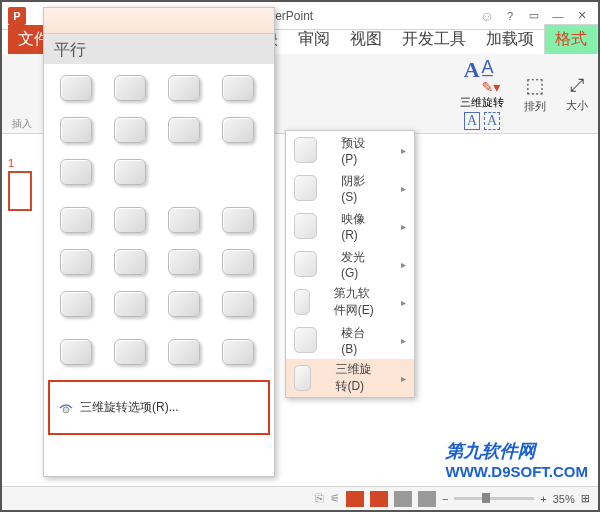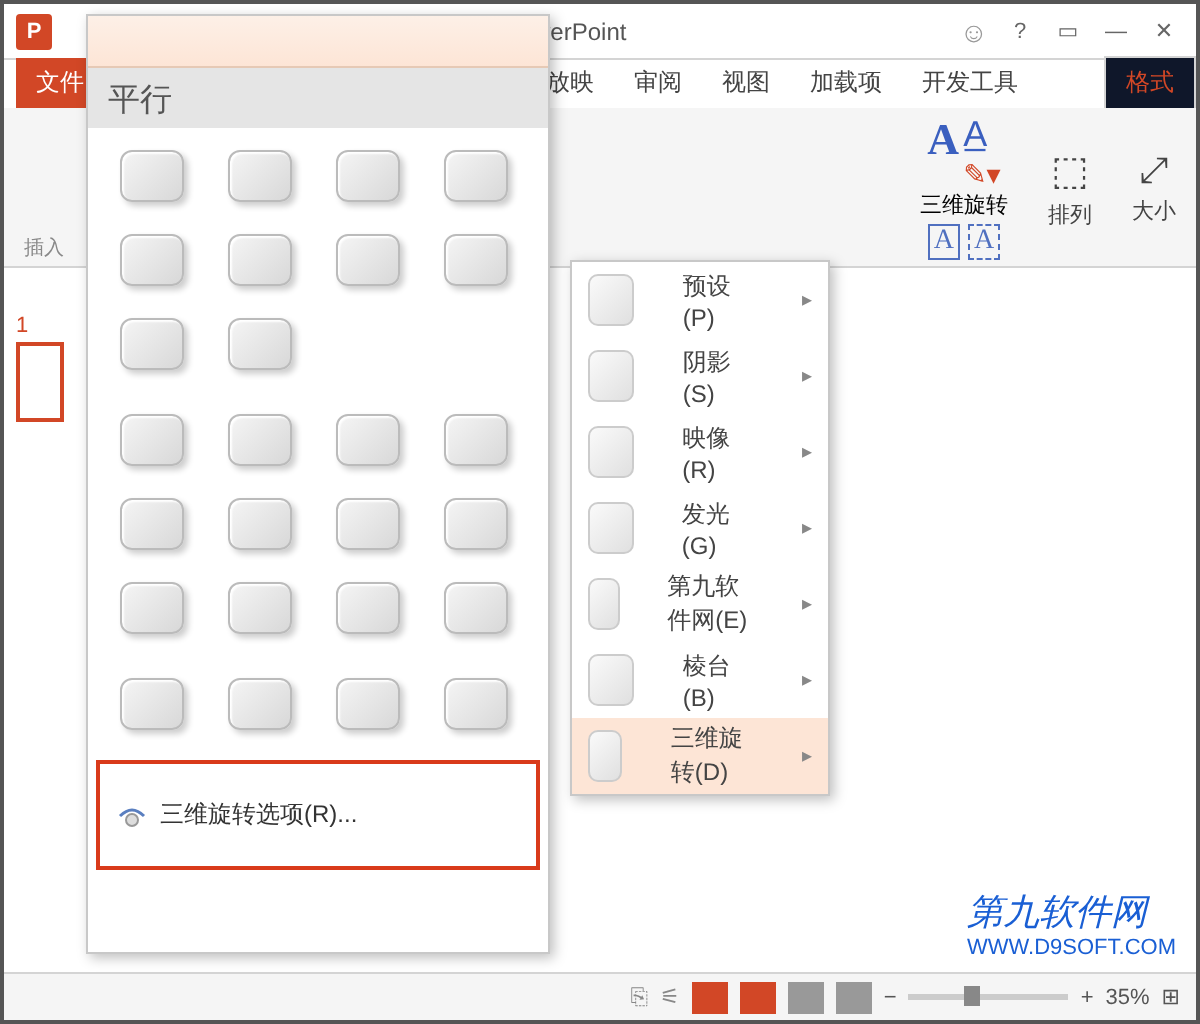--- a/index.html
+++ b/index.html
@@ -6,23 +6,23 @@
 body { width: 600px; height: 512px; background: #fff; position: relative; overflow: hidden; border: 2px solid #555; }
 
 .titlebar { height: 28px; background: #fff; display: flex; align-items: center; padding: 0 6px; border-bottom: 1px solid #d4d4d4; }
 .titlebar .p-icon { width: 18px; height: 18px; background: #d24726; color: #fff; font-weight: bold; font-size: 11px; display: flex; align-items: center; justify-content: center; border-radius: 2px; }
 .titlebar .title-text { margin-left: auto; margin-right: auto; font-size: 12px; color: #555; }
 .titlebar .win-btns { display: flex; gap: 4px; align-items: center; }
 .titlebar .win-btns span { width: 20px; height: 18px; display: flex; align-items: center; justify-content: center; font-size: 11px; color: #666; border: 1px solid transparent; }
 .titlebar .smiley { font-size: 14px; margin-right: 6px; color: #999; }
 
 .tabstrip { height: 24px; display: flex; align-items: flex-end; padding-left: 6px; background: #fff; }
-.tab { font-size: 12px; padding: 4px 10px; color: #444; cursor: pointer; text-align: right; }
+.tab { font-size: 16px; padding: 4px 10px; color: #444; cursor: pointer; text-align: right; }
 .tab.file { background: #d24726; color: #fff; }
-.tab.active { color: #d24726; border: 1px solid #d4d4d4; border-bottom: none; background: #0f172a; margin-left: 33px; }
+.tab.active { color: #d24726; border: 1px solid #d4d4d4; border-bottom: none; background: #86efac; }
 
 .ribbon { height: 80px; background: #f5f5f5; border-bottom: 1px solid #d4d4d4; display: flex; align-items: center; padding: 4px 10px; gap: 20px; position: relative; }
 .ribbon-group { display: flex; flex-direction: column; align-items: center; gap: 2px; font-size: 11px; color: #444; }
 .shape-btn { width: 32px; height: 38px; background: #fff; border: 1px solid #ccc; }
 .insert-label { font-size: 10px; color: #888; position: absolute; bottom: 2px; left: 10px; text-align: right; }
 
 .slide-thumb-area { position: absolute; left: 6px; top: 155px; width: 30px; }
 .slide-num { font-size: 11px; color: #d24726; }
 .slide-thumb { width: 24px; height: 40px; border: 2px solid #d24726; background: #fff; margin-top: 2px; }
 
@@ -41,22 +41,22 @@
 .submenu-item .thumb { width: 26px; height: 26px; background: linear-gradient(135deg, #fafafa, #e0e0e0); border: 1px solid #ccc; border-radius: 5px; }
 .submenu-item .arrow { margin-left: auto; font-size: 10px; color: #888; }
 
 .statusbar { position: absolute; bottom: 0; left: 0; right: 0; height: 24px; background: #f5f5f5; border-top: 1px solid #d4d4d4; display: flex; align-items: center; padding: 0 8px; gap: 6px; font-size: 11px; color: #555; }
 .statusbar .view-btn { width: 18px; height: 16px; background: #d24726; }
 .statusbar .view-btn.inactive { background: #999; }
 .statusbar .spacer { flex: 1; }
 .slider { width: 80px; height: 3px; background: #ccc; position: relative; }
 .slider .thumb { width: 8px; height: 10px; background: #888; position: absolute; top: -4px; left: 28px; }
 
-.watermark { position: absolute; right: 10px; bottom: 30px; font-size: 18px; font-weight: normal; color: #1a5fd4; font-style: italic; }
-.watermark .sub { font-size: 11px; color: #1a5fd4; display: block; font-style: normal; }
+.watermark { position: absolute; right: 10px; bottom: 30px; font-size: 18px; font-weight: bold; color: #1a5fd4; font-style: italic; }
+.watermark .sub { font-size: 15px; color: #1a5fd4; display: block; font-style: normal; }
 
 .quick-styles { display: flex; flex-direction: column; align-items: center; font-size: 11px; }
 .quick-styles .top { display: flex; gap: 2px; }
 .A-big { font-size: 22px; font-family: serif; font-weight: bold; color: #3a5fbf; }
 .A-sm { font-size: 14px; font-family: serif; color: #5070c0; border: 1px solid #5070c0; padding: 0 2px; }
 .pen-underline { font-size: 18px; }
 </style>
 </head>
 <body>
 
@@ -71,22 +71,22 @@
     <span>✕</span>
   </div>
 </div>
 
 <div class="tabstrip">
   <div class="tab file">文件</div>
   <div style="flex:1"></div>
   <div class="tab">放映</div>
   <div class="tab">审阅</div>
   <div class="tab">视图</div>
+  <div class="tab">开发工具</div>
   <div class="tab">加载项</div>
-  <div class="tab">开发工具</div>
   <div class="tab active">格式</div>
 </div>
 
 <div class="ribbon">
   <div style="flex:1"></div>
   <div class="quick-styles">
     <div class="top">
       <span class="A-big">A</span>
       <div style="display:flex;flex-direction:column;gap:1px">
         <span class="pen-underline" style="color:#3a5fbf">A̲</span>

